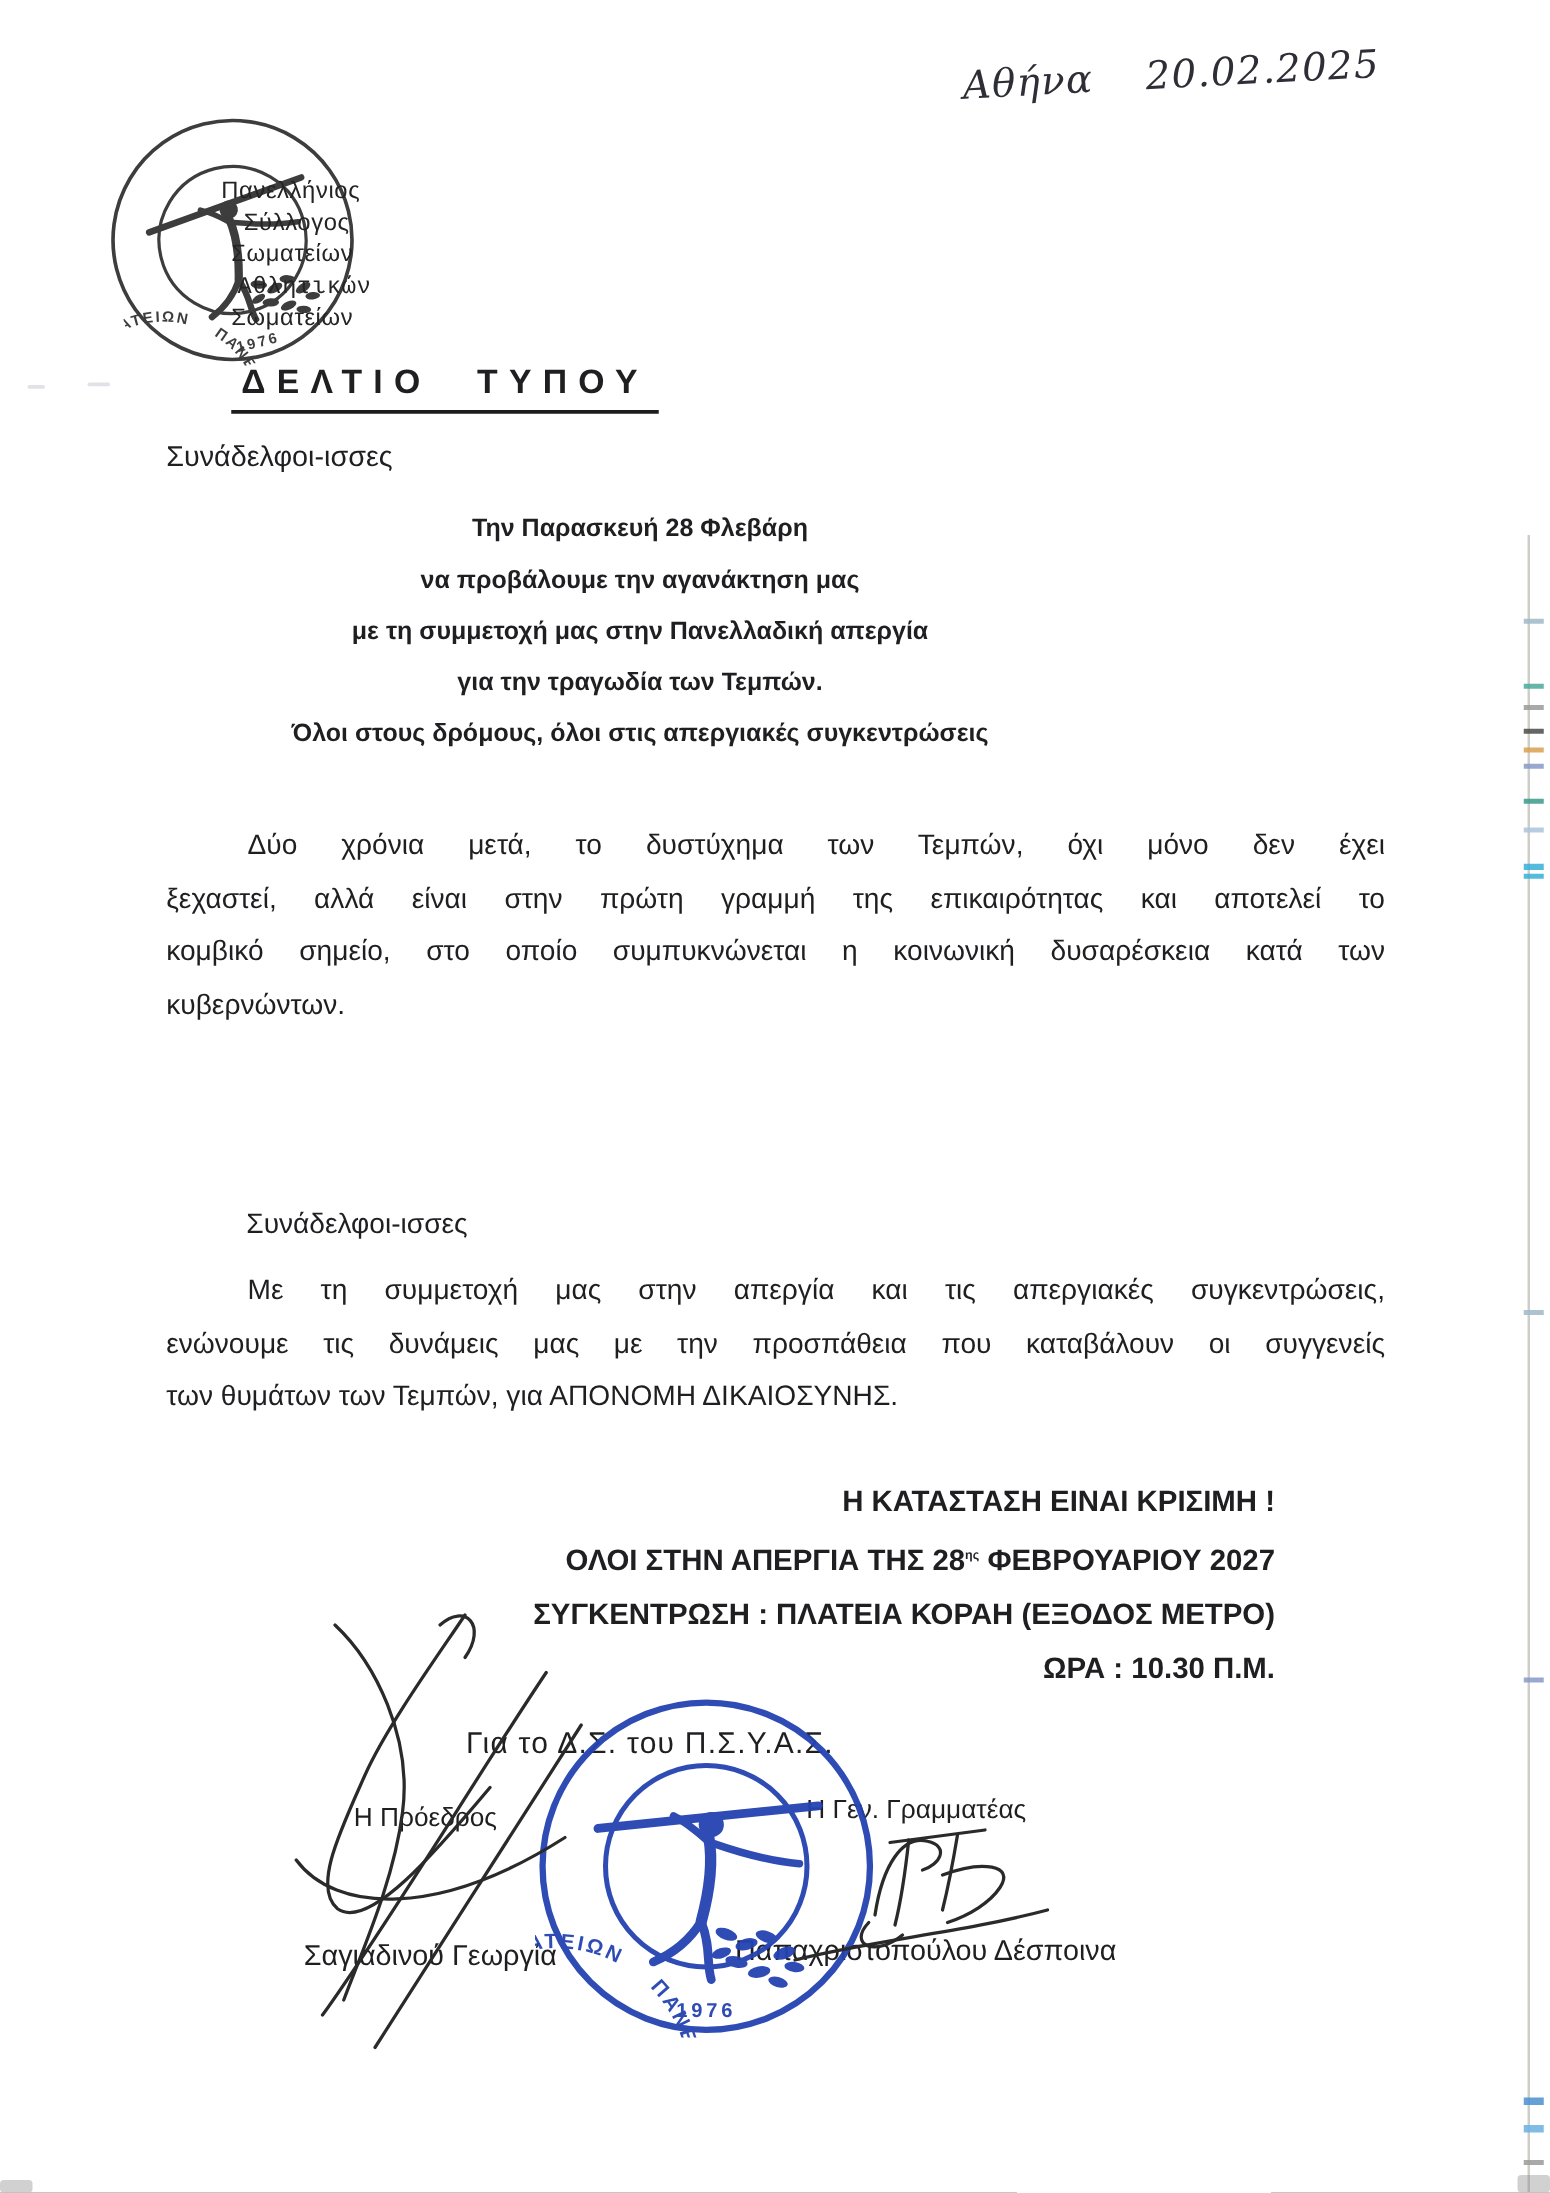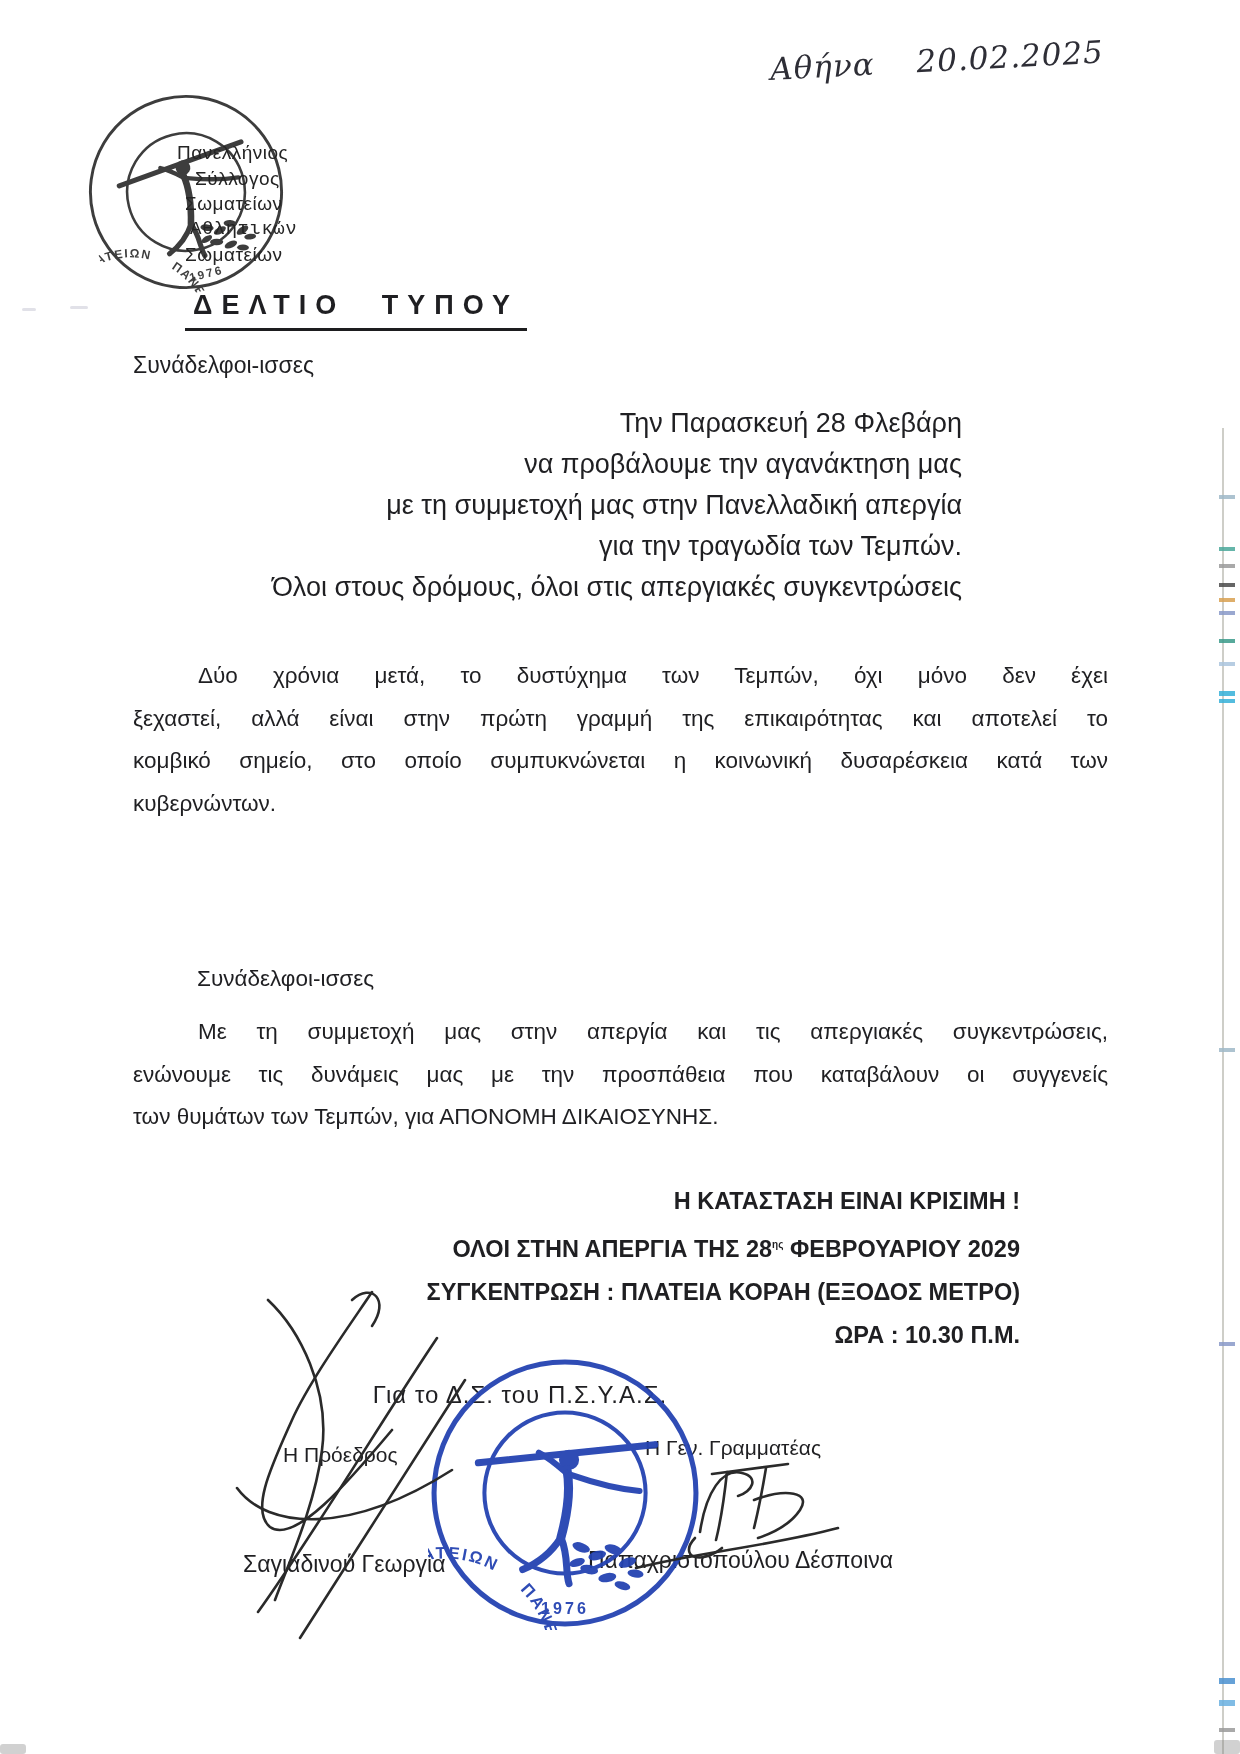--- a/index.html
+++ b/index.html
@@ -32,22 +32,22 @@
   .doc-title{
     position:absolute; top:290px; left:185px; width:900px; 
   }
   .doc-title span{
     display:inline-block; font-weight:bold; font-size:27px;
     letter-spacing:9px; word-spacing:20px;
     border-bottom:3px solid #1d1d1f; padding:0 8px 7px 8px;
   }
   .salutation{position:absolute; top:352px; left:133px; font-size:23px;}
   
-  .announce{position:absolute; top:403px; left:62px; width:900px; text-align:right;
-    font-weight:normal; font-size:27px;}
+  .announce{position:absolute; top:403px; left:62px; width:900px; text-align:center;
+    font-weight:bold; font-size:20px;}
   .announce div{line-height:41px;}
   
   .para{position:absolute; left:133px; width:975px; font-size:22.5px;}
   .pline{line-height:42.5px; text-align:justify; text-align-last:justify; white-space:normal;}
   .pline-first{padding-left:65px;}
   .pline-last{text-align-last:left;}
   .p1{top:655px;} .p2{top:844px;} .p3{top:1011px;}
   .salutation2{position:absolute; top:966px; left:197px; font-size:22.5px;}
   .bold{font-weight:normal;}
   
@@ -150,21 +150,21 @@
   <div class="salutation2">Συνάδελφοι-ισσες</div>
 
   <div class="para p3">
     <div class="pline pline-first">Με τη συμμετοχή μας στην απεργία και τις απεργιακές συγκεντρώσεις,</div>
     <div class="pline">ενώνουμε τις δυνάμεις μας με την προσπάθεια που καταβάλουν οι συγγενείς</div>
     <div class="pline pline-last"><span>των θυμάτων των Τεμπών, για </span><span class="bold">ΑΠΟΝΟΜΗ ΔΙΚΑΙΟΣΥΝΗΣ.</span></div>
   </div>
 
   <div class="call-block">
     <div>Η ΚΑΤΑΣΤΑΣΗ ΕΙΝΑΙ ΚΡΙΣΙΜΗ !</div>
-    <div><span>ΟΛΟΙ ΣΤΗΝ ΑΠΕΡΓΙΑ ΤΗΣ 28</span><sup>ης</sup><span> ΦΕΒΡΟΥΑΡΙΟΥ 2029</span></div>
+    <div><span>ΟΛΟΙ ΣΤΗΝ ΑΠΕΡΓΙΑ ΤΗΣ 28</span><sup>ης</sup><span> ΦΕΒΡΟΥΑΡΙΟΥ 2027</span></div>
     <div>ΣΥΓΚΕΝΤΡΩΣΗ : ΠΛΑΤΕΙΑ ΚΟΡΑΗ (ΕΞΟΔΟΣ ΜΕΤΡΟ)</div>
     <div>ΩΡΑ : 10.30 Π.Μ.</div>
   </div>
 
   <div class="closing-line">Για το Δ.Σ. του Π.Σ.Υ.Α.Σ.</div>
 
   <div class="sig-label lbl-president">Η Πρόεδρος</div>
   <div class="sig-label lbl-secretary">Η Γεν. Γραμματέας</div>
   <div class="sig-name name-president">Σαγιαδινού Γεωργία</div>
   <div class="sig-name name-secretary">Παπαχριστοπούλου Δέσποινα</div>

